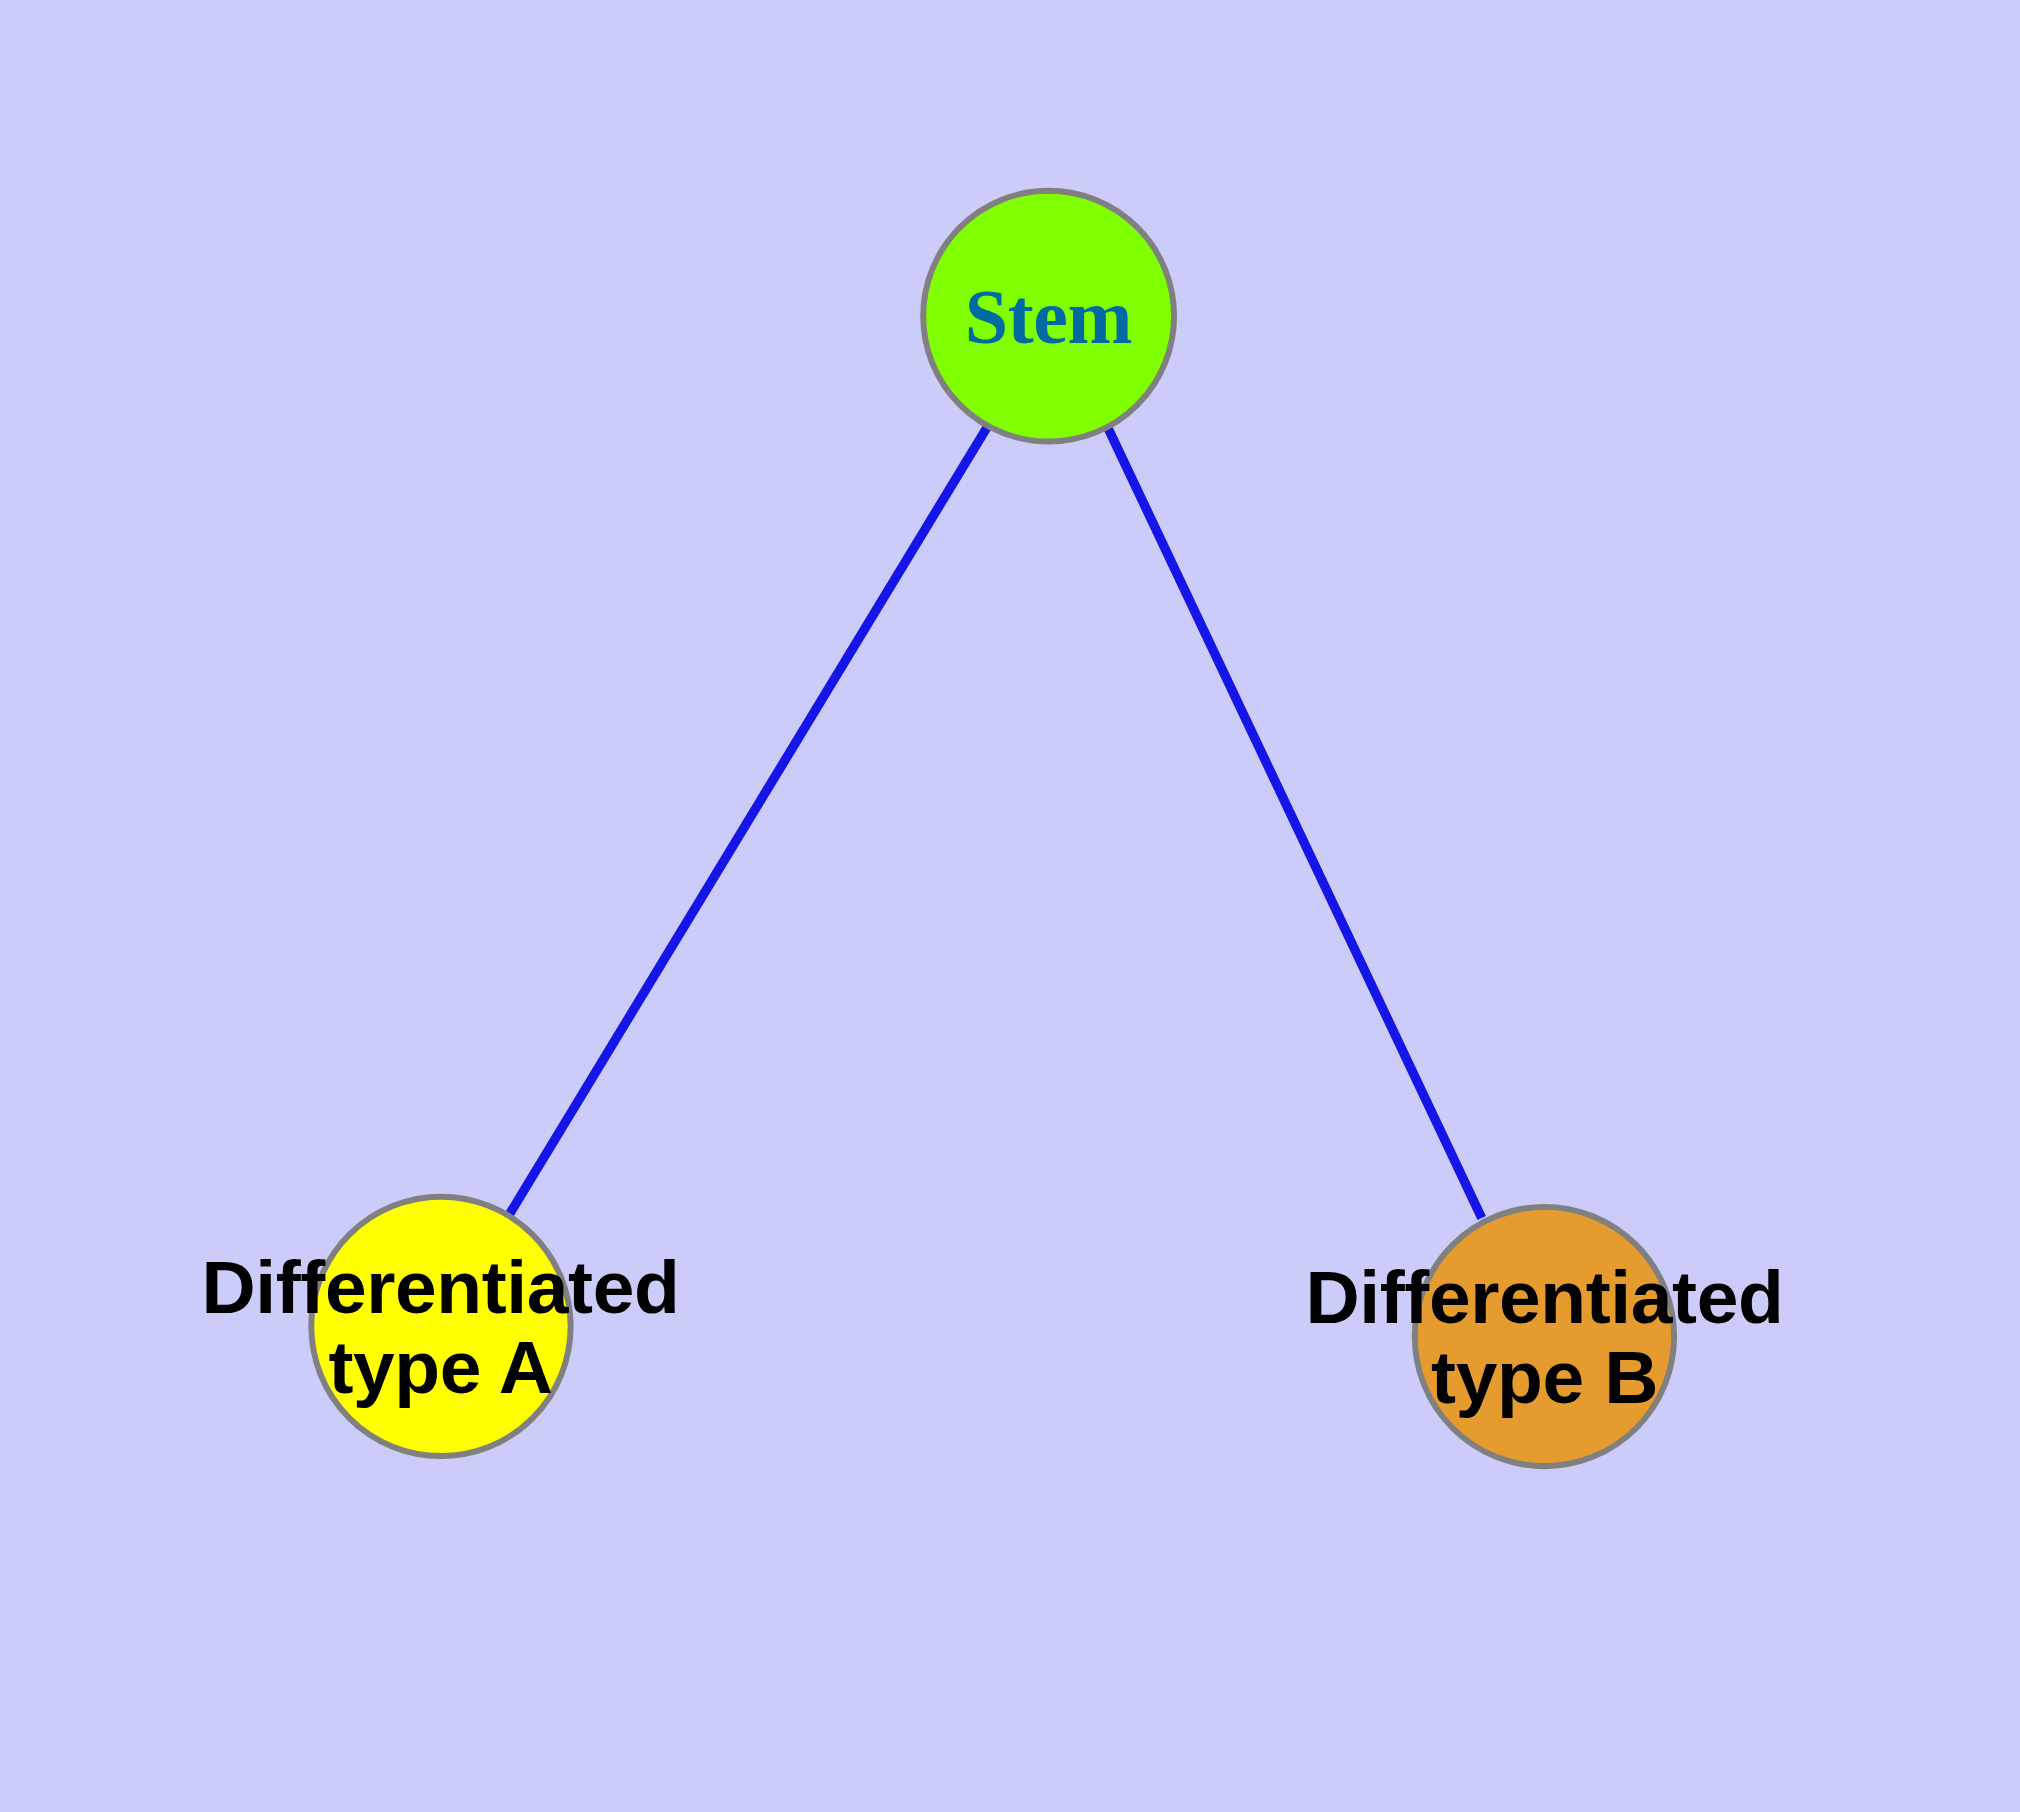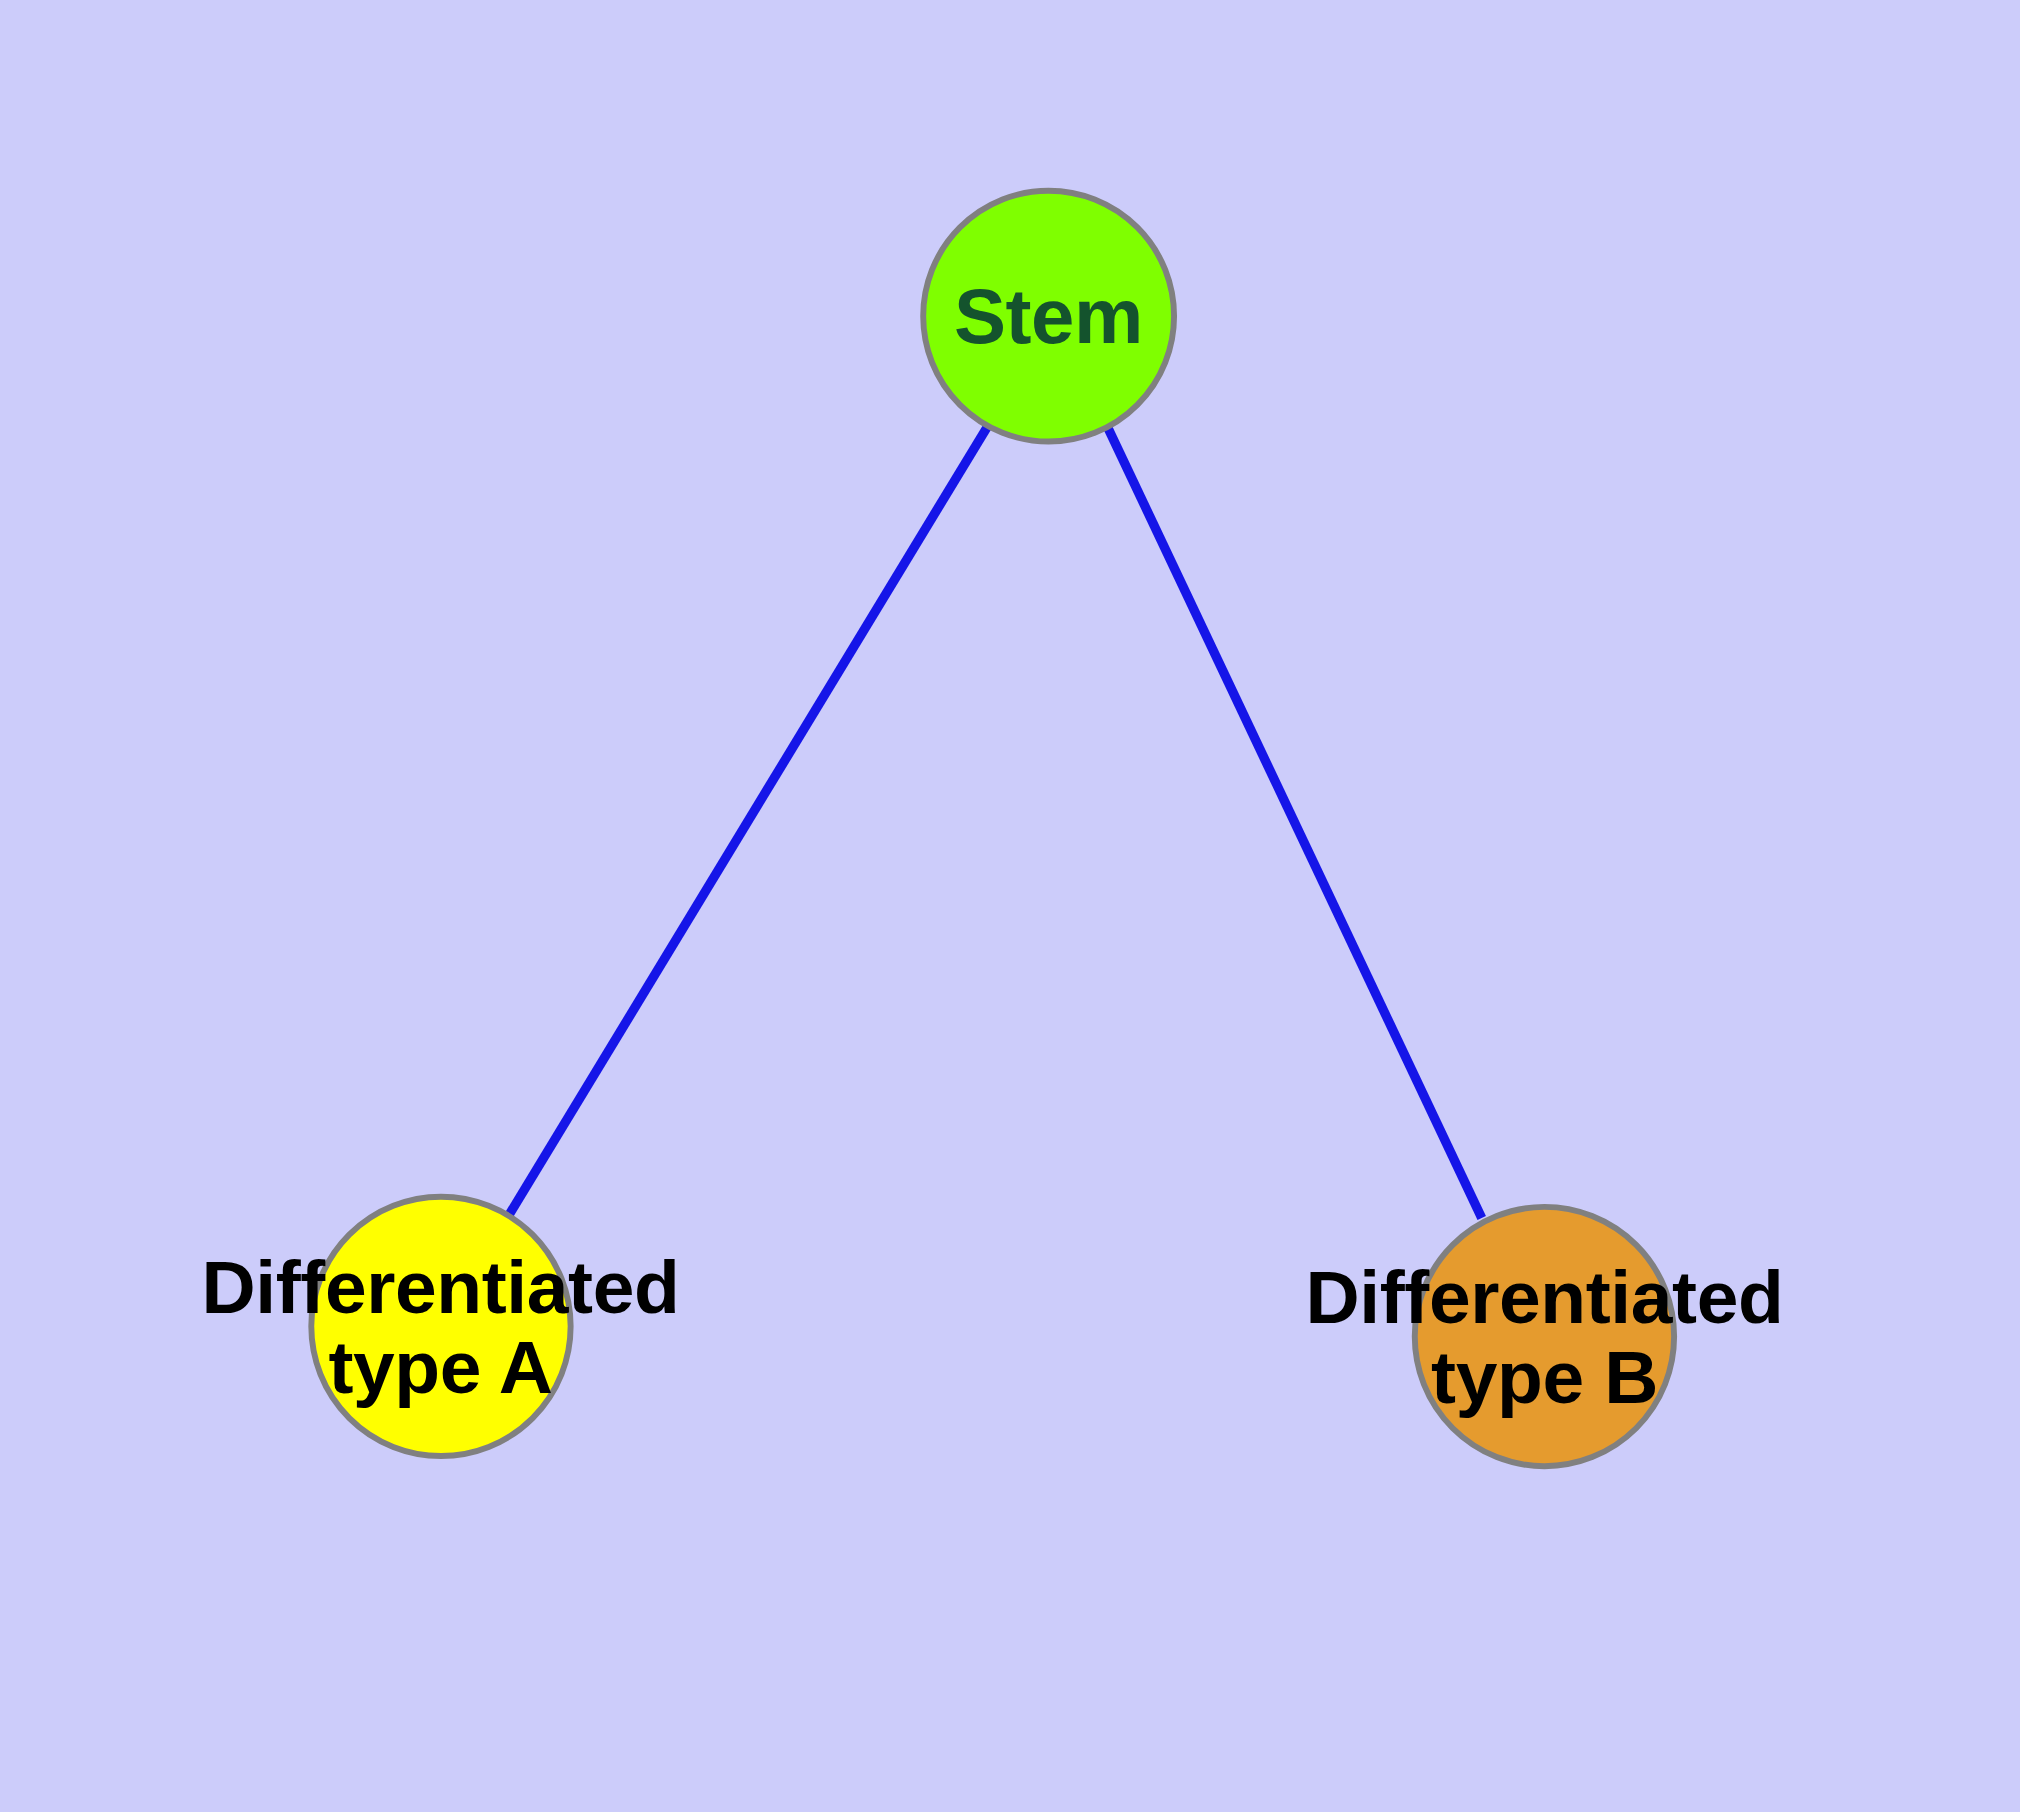--- a/index.html
+++ b/index.html
@@ -60,21 +60,21 @@
   <svg id="graph-svg" viewBox="0 0 2384 2138" style="width: 2021px; height: 1812px;">
 
     <line x1="1165" y1="503" x2="600" y2="1434" stroke="#1515e8" stroke-width="11" stroke-linecap="butt"></line>
     <line x1="1307" y1="505" x2="1748" y2="1437" stroke="#1515e8" stroke-width="11" stroke-linecap="butt"></line>
 
     <circle cx="520" cy="1565" r="153" fill="#ffff00" stroke="#808080" stroke-width="7"></circle>
     <circle cx="1822" cy="1577" r="153" fill="#e59b2e" stroke="#808080" stroke-width="7"></circle>
     <circle cx="1237" cy="373" r="148" fill="#7fff00" stroke="#808080" stroke-width="7"></circle>
   </svg>
 
-  <div class="node-label" id="label-stem" style="color: #14532d; left: 794px; top: 275px;">Stem</div>
+  <div class="node-label" id="label-stem" style="color: #0369a1; left: 794px; top: 275px; font-family: Liberation Serif, serif;">Stem</div>
 
   <div class="node-label" id="label-diff-a" style="color: rgb(0, 0, 0); left: 186px; top: 1247px;">Differentiated
 type A</div>
 
   <div class="node-label" id="label-diff-b" style="color: rgb(0, 0, 0); left: 1290px; top: 1257px;">Differentiated
 type B</div>
 
 </div>
 
 

